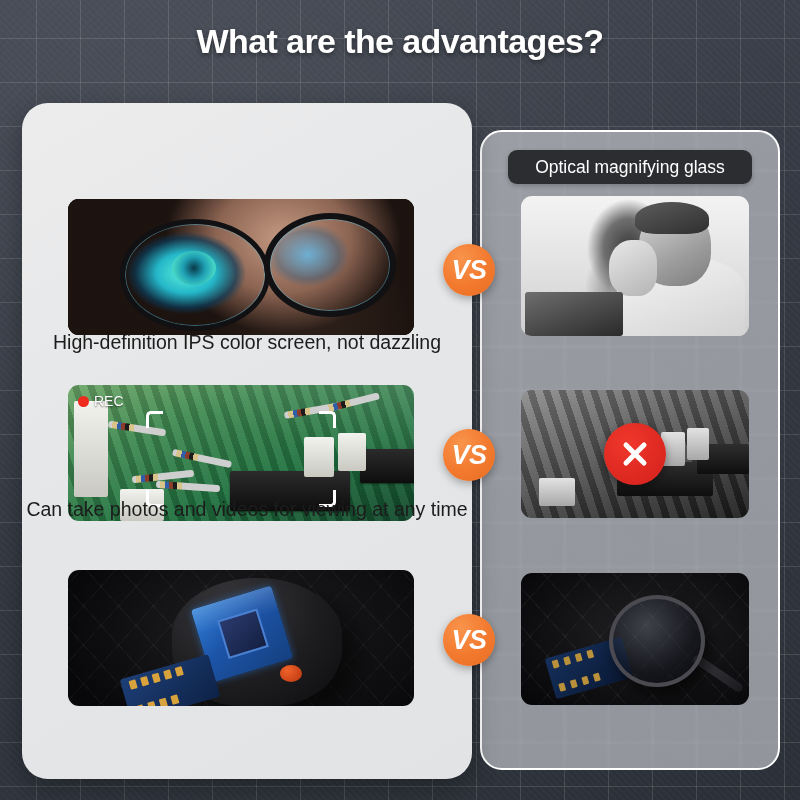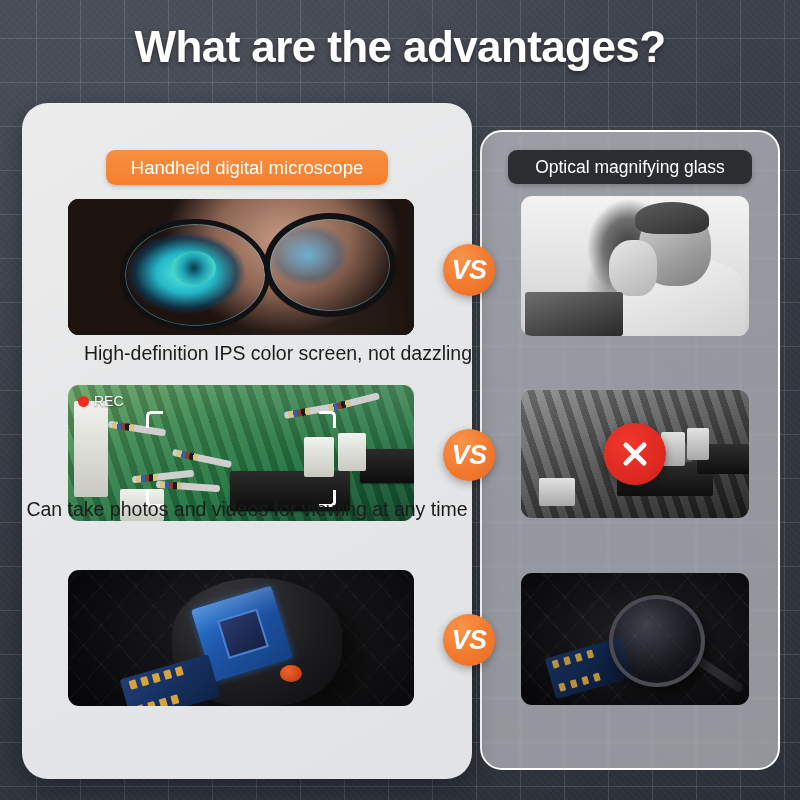--- a/index.html
+++ b/index.html
@@ -36,21 +36,21 @@
   }
 
   
   #page-title {
     position: absolute;
     top: 22px;
     left: 0;
     width: 800px;
     text-align: center;
     color: #ffffff;
-    font-size: 44px;
+    font-size: 34px;
     font-weight: bold;
     letter-spacing: -0.6px;
     text-shadow: 0 2px 5px rgba(0,0,0,0.45);
     font-family: "Liberation Sans", sans-serif;
   }
 
   
   #right-panel {
     position: absolute;
     left: 480px;
@@ -335,41 +335,40 @@
   .cap {
     position: absolute;
     text-align: center;
     color: #1c1c1c;
     line-height: 1.2;
     white-space: pre-line;
   }
   .cap-left  { left: 22px; width: 450px; font-size: 19.5px; }
   .cap-right { left: 482px; width: 296px; font-size: 17px; }
 
-  #cap-l1 { top: 342px; text-align: right; }
+  #cap-l1 { top: 331px; }
   #cap-l2 { top: 498px; }
   #cap-l3 { top: 712px; font-size: 19px; }
   #cap-r1 { top: 341px; }
   #cap-r2 { top: 528px; }
   #cap-r3 { top: 712px; }
 </style>
 </head>
 <body>
 
 <div id="stage">
 
   <div id="noise"></div>
 
   <div id="right-panel"></div>
 
   <div id="left-panel"></div>
 
   <div id="page-title">What are the advantages?</div>
 
-  <div class="pill" id="pill-left">Handheld digital microscope</div>
   <div class="pill" id="pill-right">Optical magnifying glass</div>
 
   <div class="media media-l" id="media-l1">
     <div class="img-glasses">
       <div class="rim-a"></div>
       <div class="rim-b"></div>
       <div class="iris"></div>
     </div>
   </div>
 

